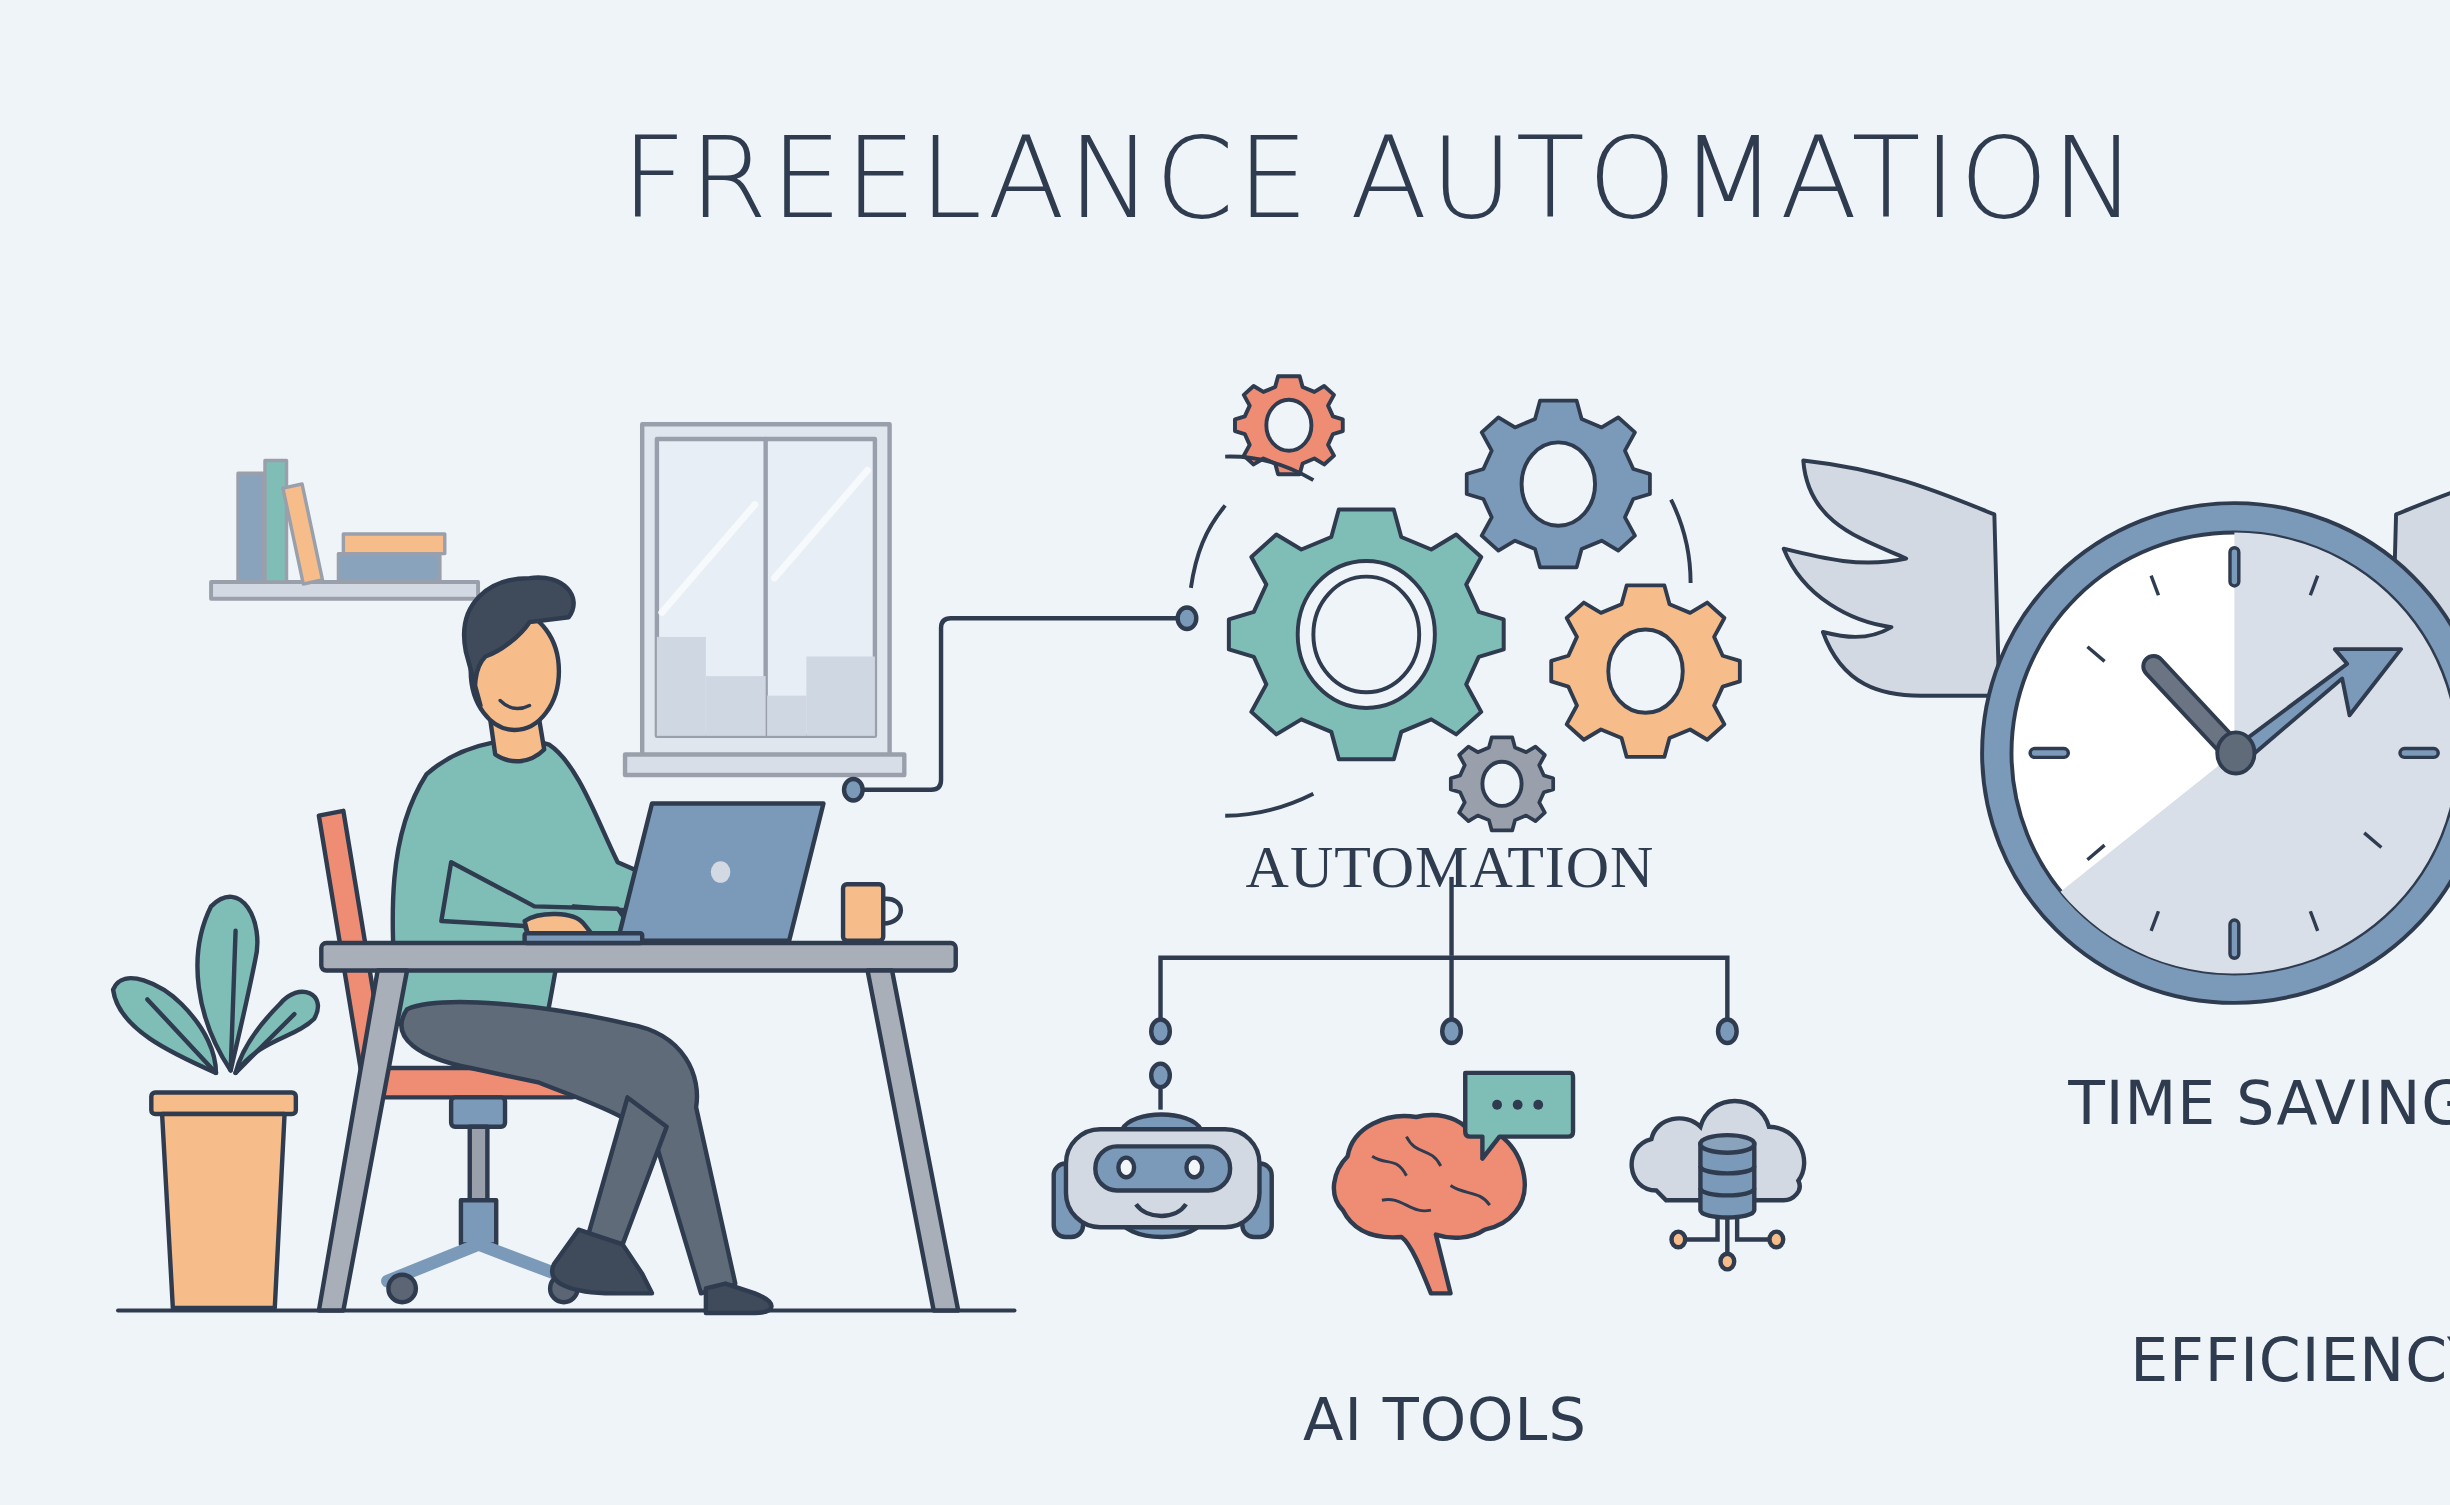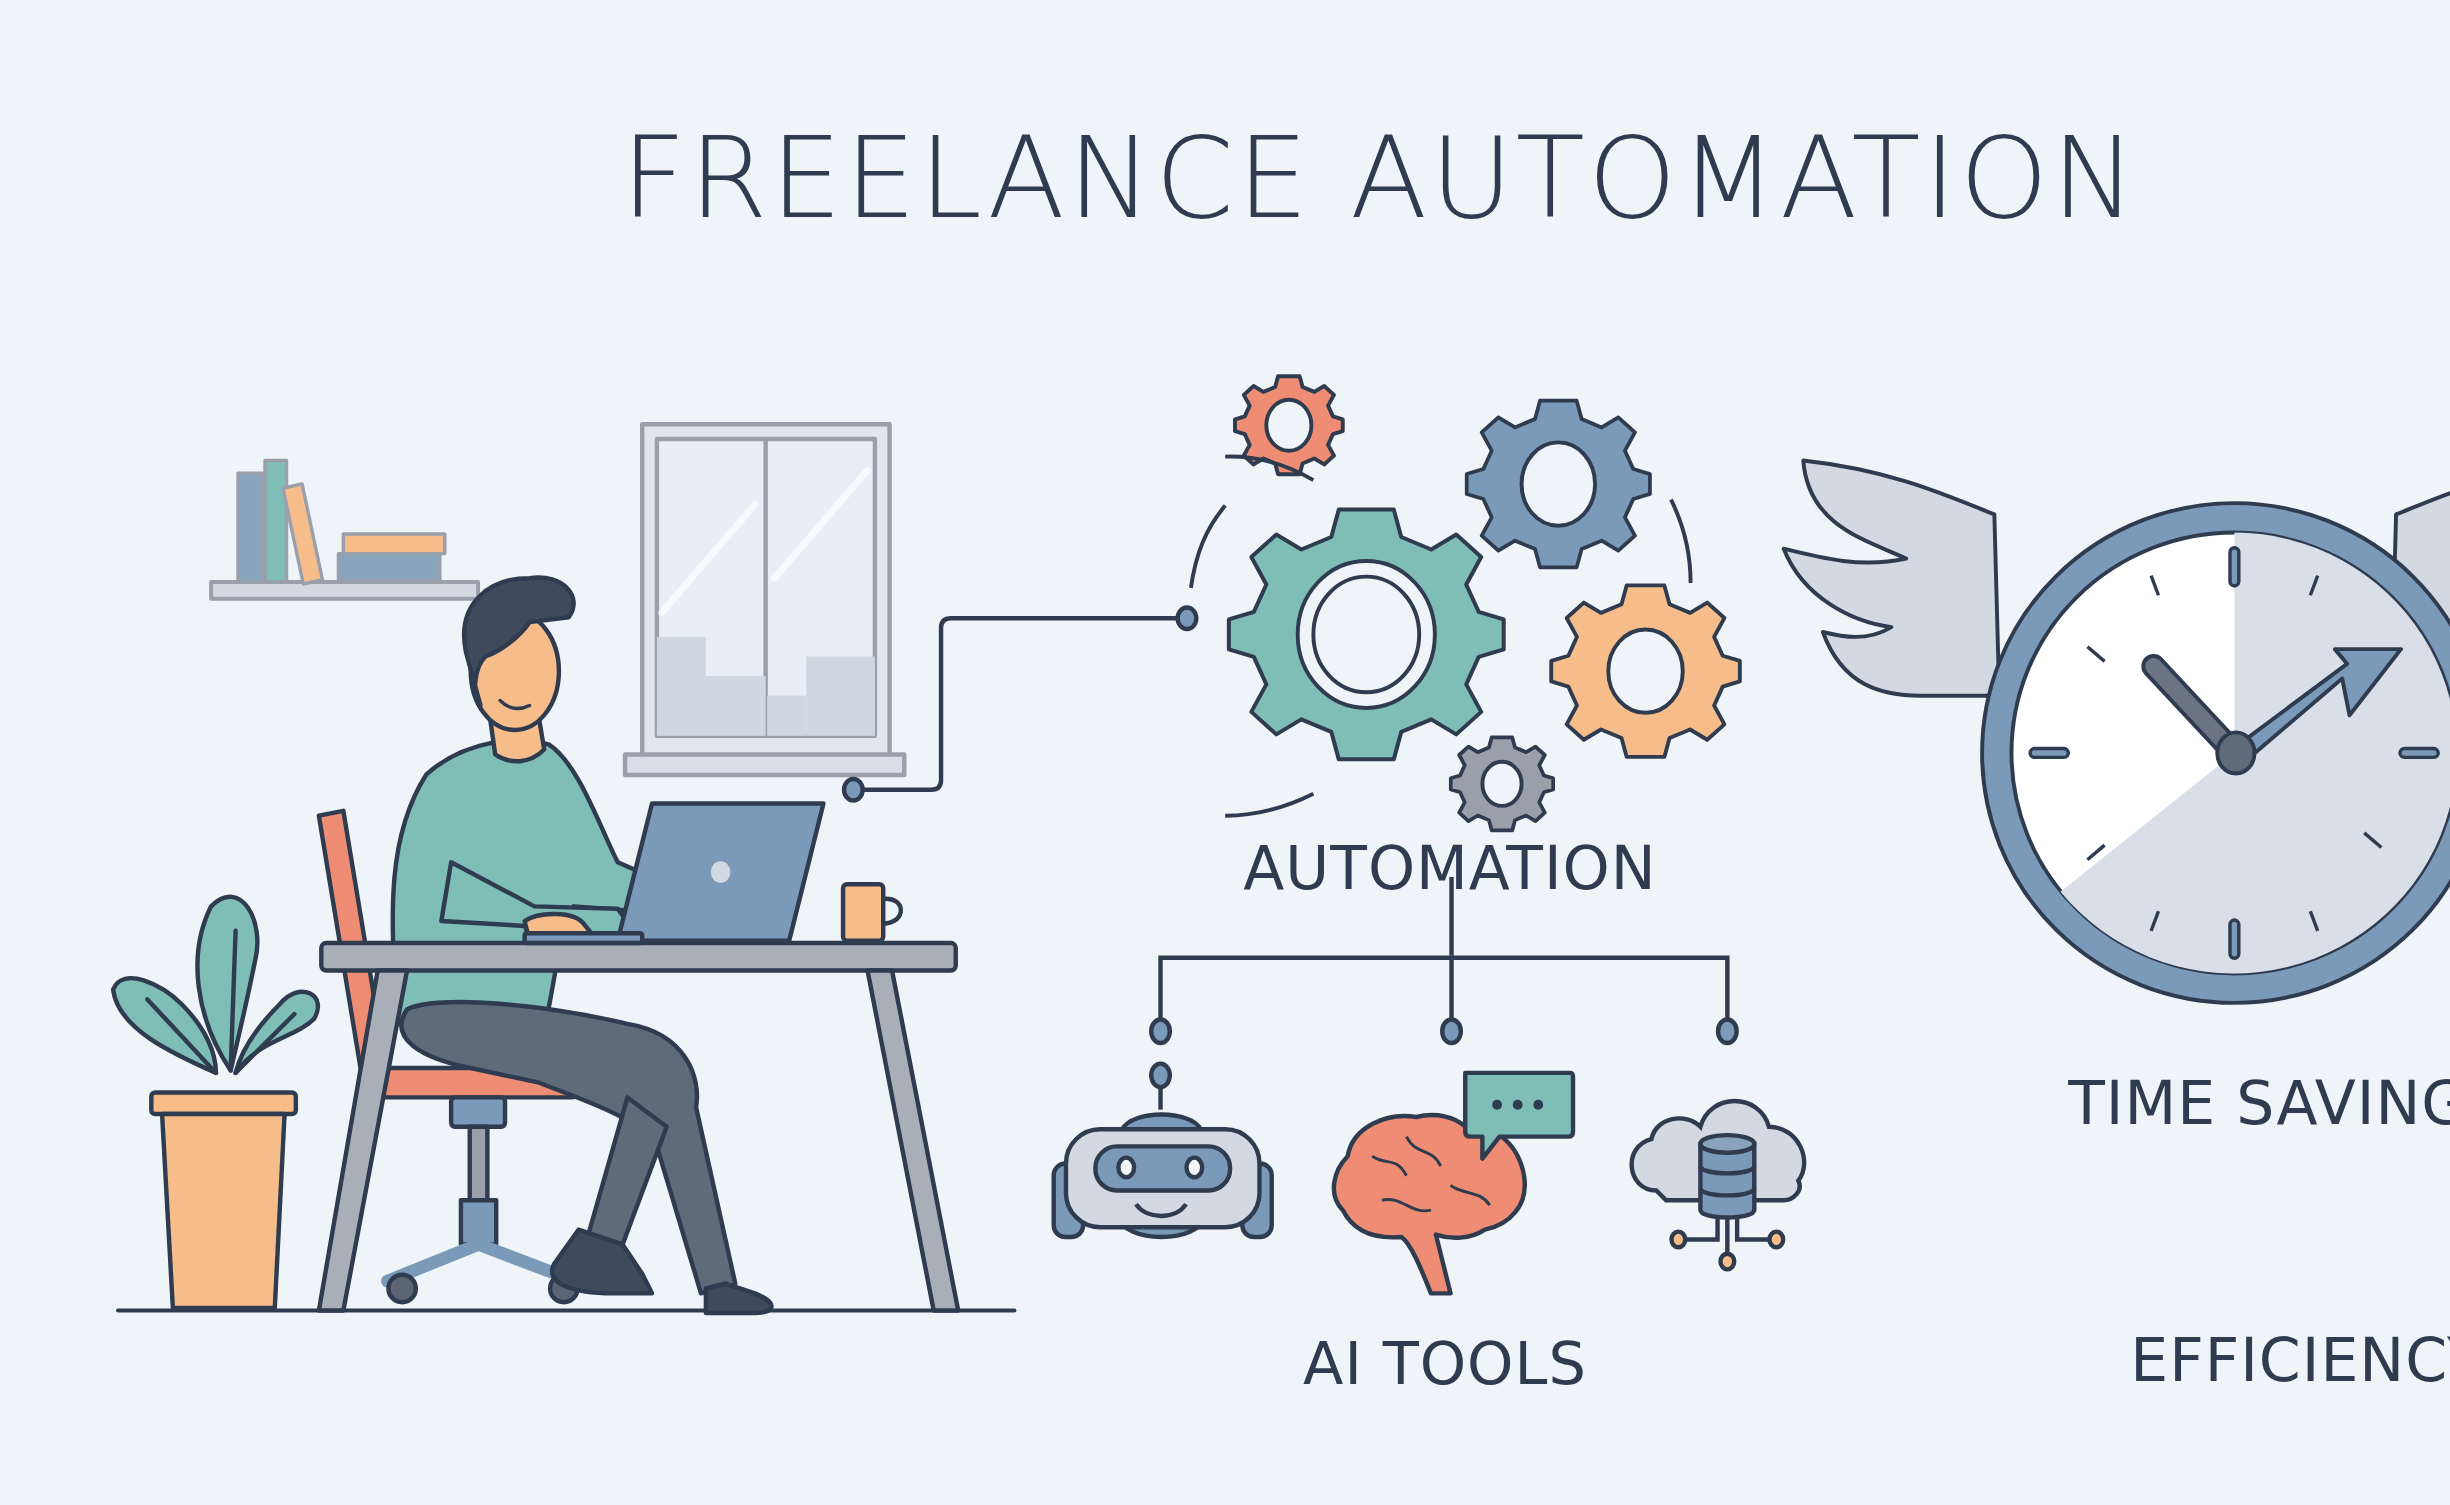--- a/index.html
+++ b/index.html
@@ -1,21 +1,21 @@
 <!DOCTYPE html>
 <html style="font-size:7.8px"><head>
 <meta charset="utf-8">
 <style>
   html, body { margin:0; padding:0; }
   body { width:2760px; height:1505px; background:#eef4f7; overflow:hidden; position:relative; font-family:"DejaVu Sans", sans-serif; }
   .canvas { position:absolute; left:0; top:0; width:2760px; height:1505px; }
   .label { position:absolute; color:#2f3b4f; font-family:"DejaVu Sans", sans-serif; font-weight:400; white-space:nowrap; letter-spacing:1px; text-align:center; }
   .title { left:0; width:2760px; top:112px; font-size:113px; letter-spacing:2.9px; font-weight:300; }
-  .lbl-automation { left:1210px; width:480px; top:833px; font-size:60px; }
-  .lbl-ai { left:1254px; width:382px; top:1329px; font-size:59px; }
+  .lbl-automation { left:1210px; width:480px; top:833px; font-size:60px;font-family:Liberation Serif, serif; }
+  .lbl-ai { left:1254px; width:382px; top:1385px; font-size:59px; }
   .lbl-time { left:1999px; width:539px; top:1068px; font-size:60px; }
   .lbl-eff { left:2038px; width:539px; top:1325px; font-size:60px; }
 </style>
 </head>
 <body>
 
 <div class="label title">FREELANCE AUTOMATION</div>
 
 <svg class="canvas" viewBox="0 0 5632 3072" xmlns="http://www.w3.org/2000/svg">
   <defs>

